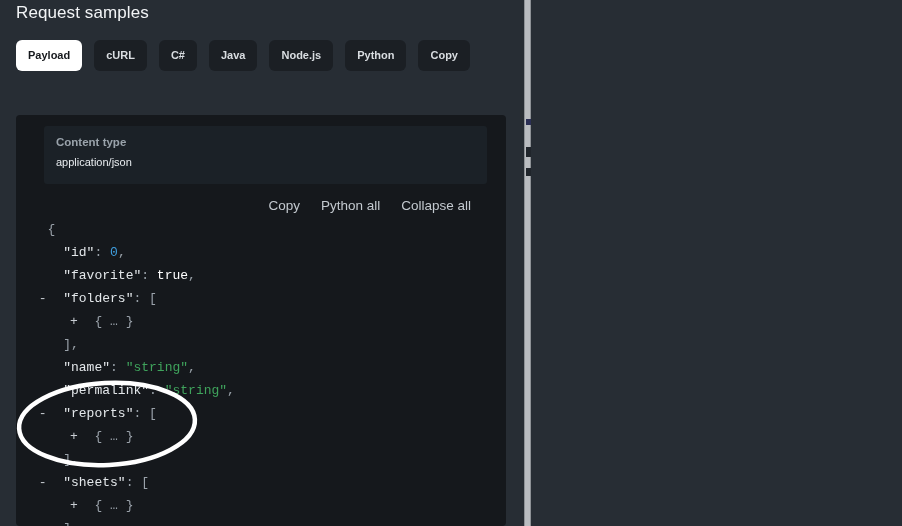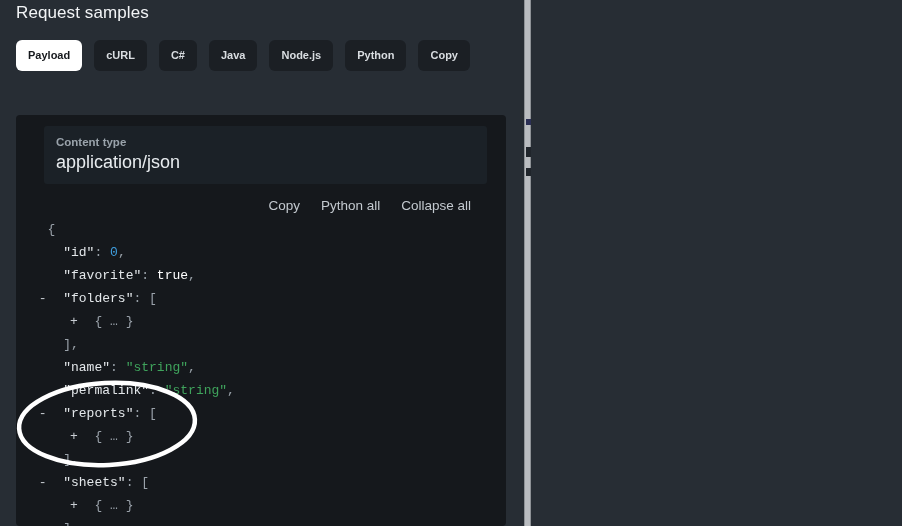--- a/index.html
+++ b/index.html
@@ -99,21 +99,21 @@
   }
   #ctype-left  { left: 28px; top: 11px; width: 443px; }
 
   .ctype-label {
     font-size: 11.5px;
     font-weight: bold;
     color: #9aa3ab;
     line-height: 15px;
   }
   .ctype-value {
-    font-size: 18px;
+    font-size: 11px;
     color: #e8ecef;
     line-height: 21px;
     padding-top: 2px;
   }
 
   .code-actions {
     position: absolute;
     display: flex;
     gap: 21px;
     font-size: 13.5px;

